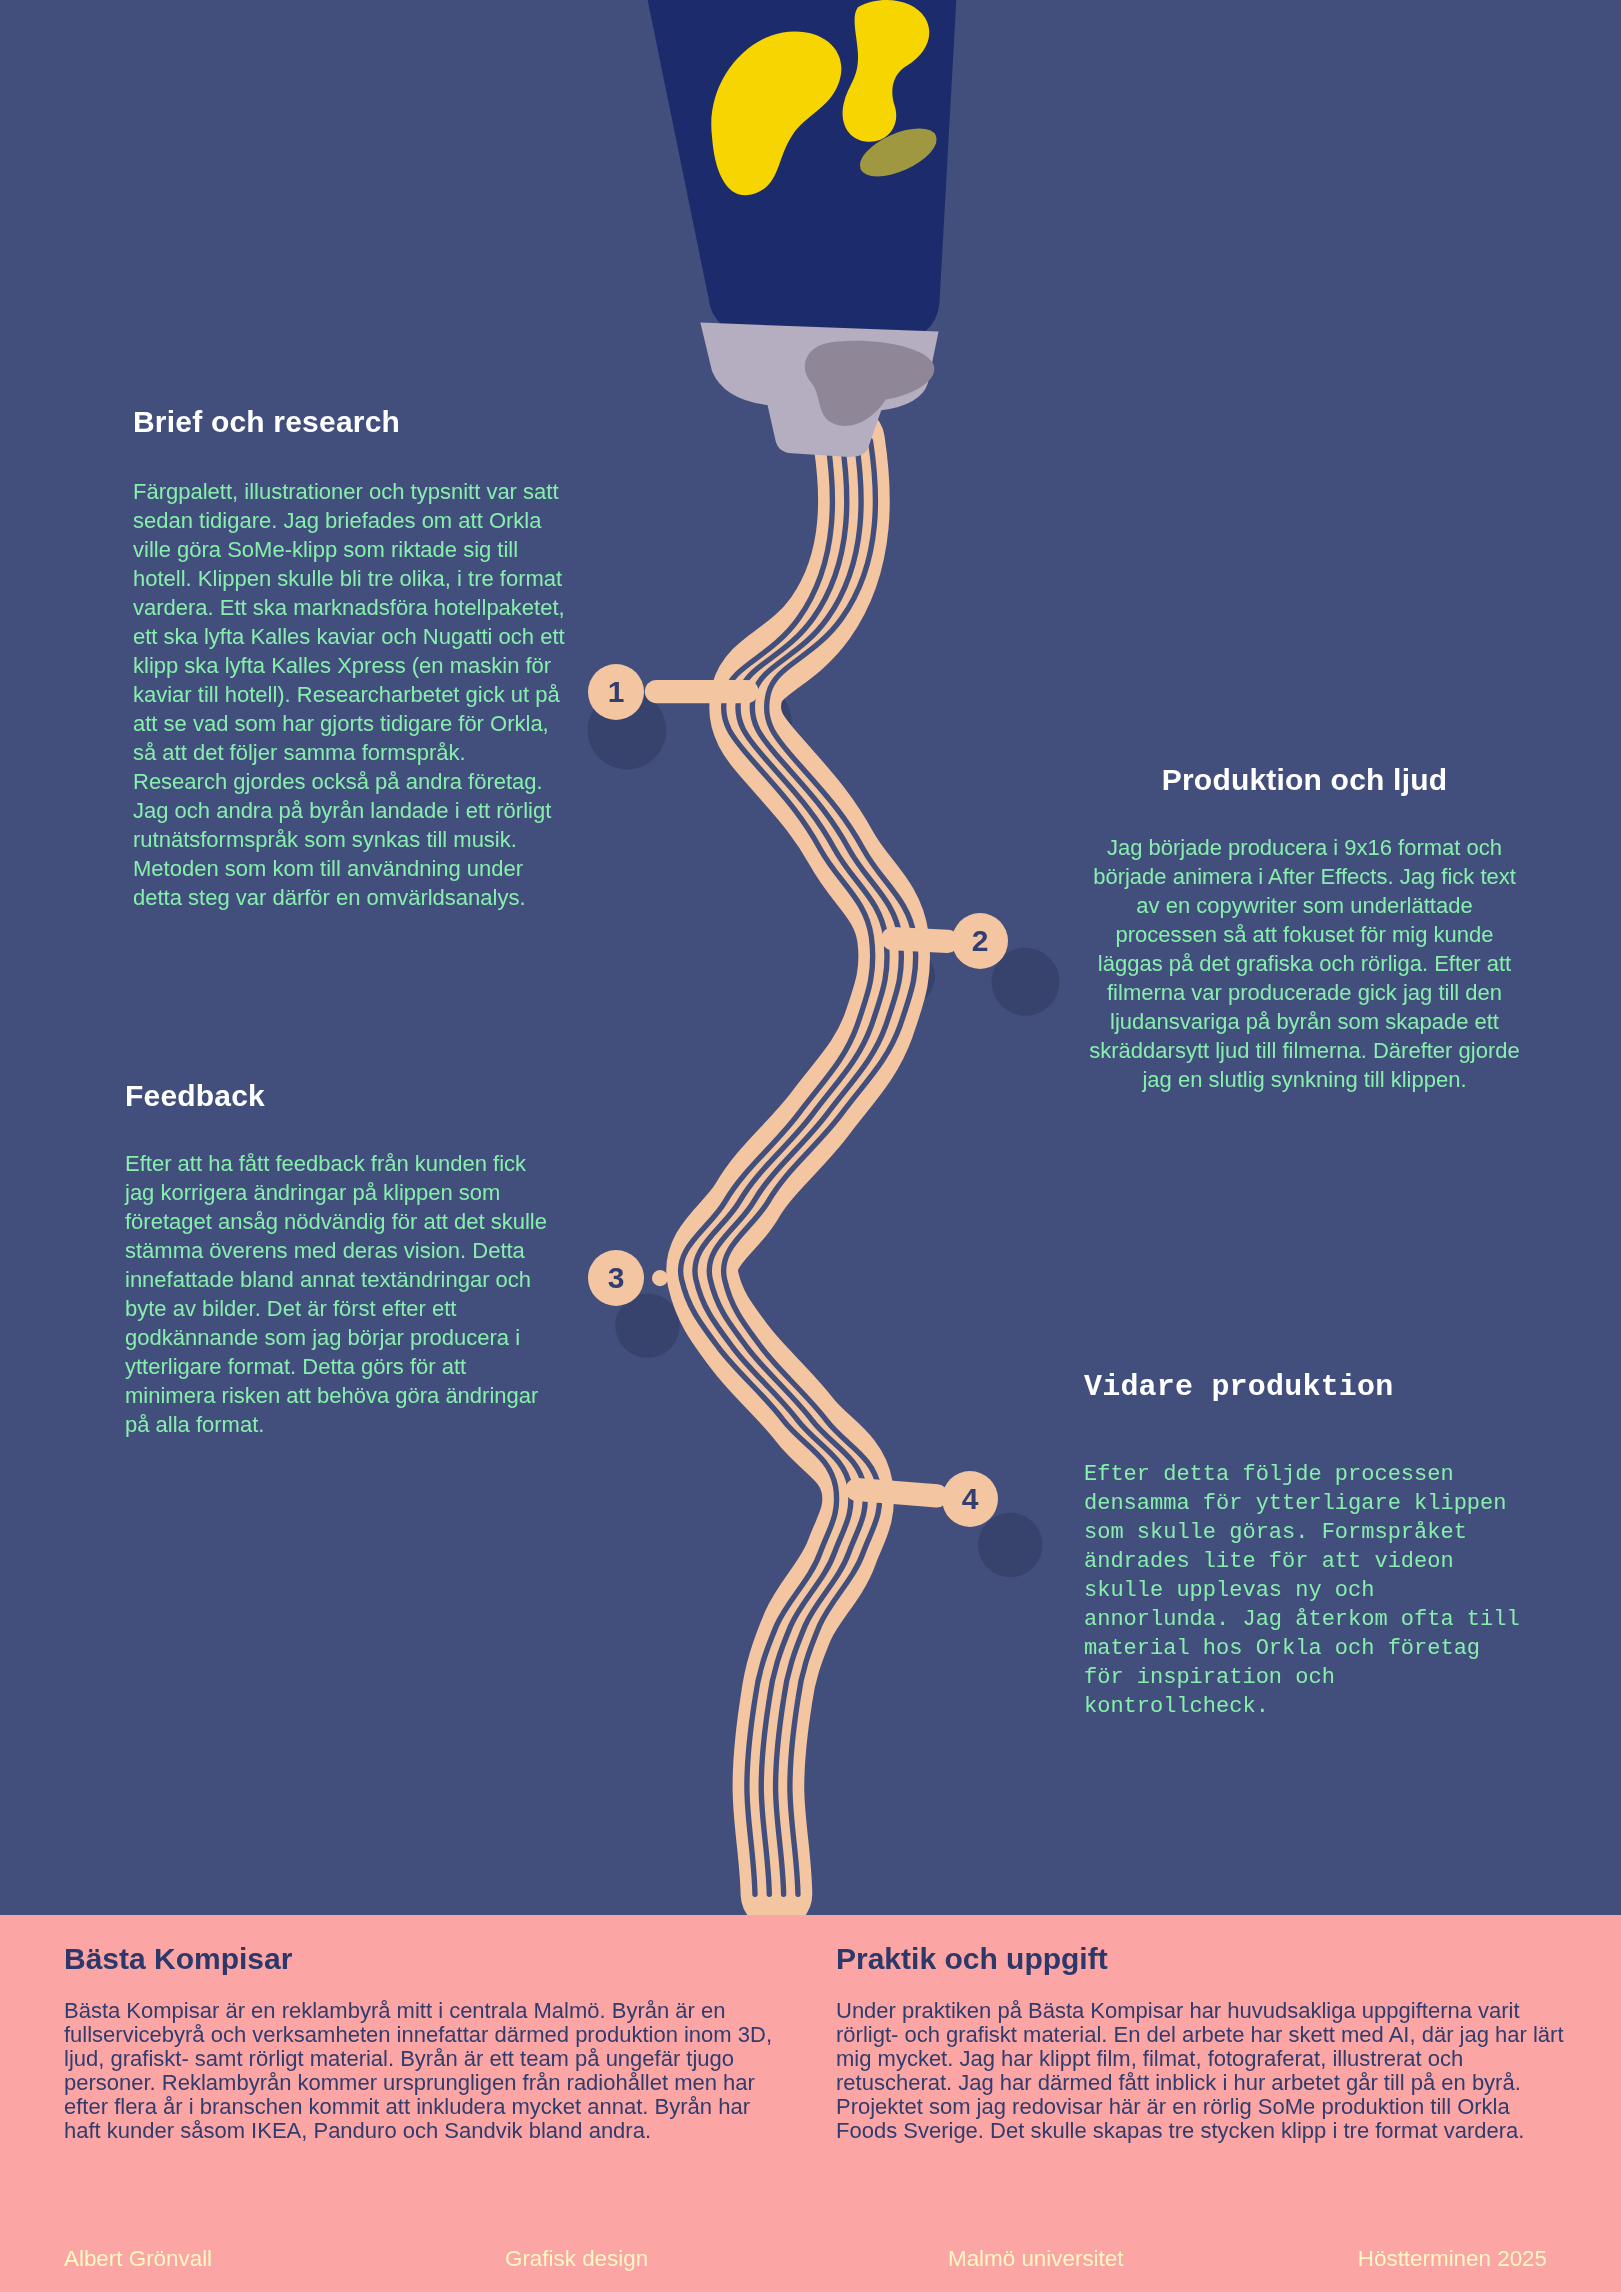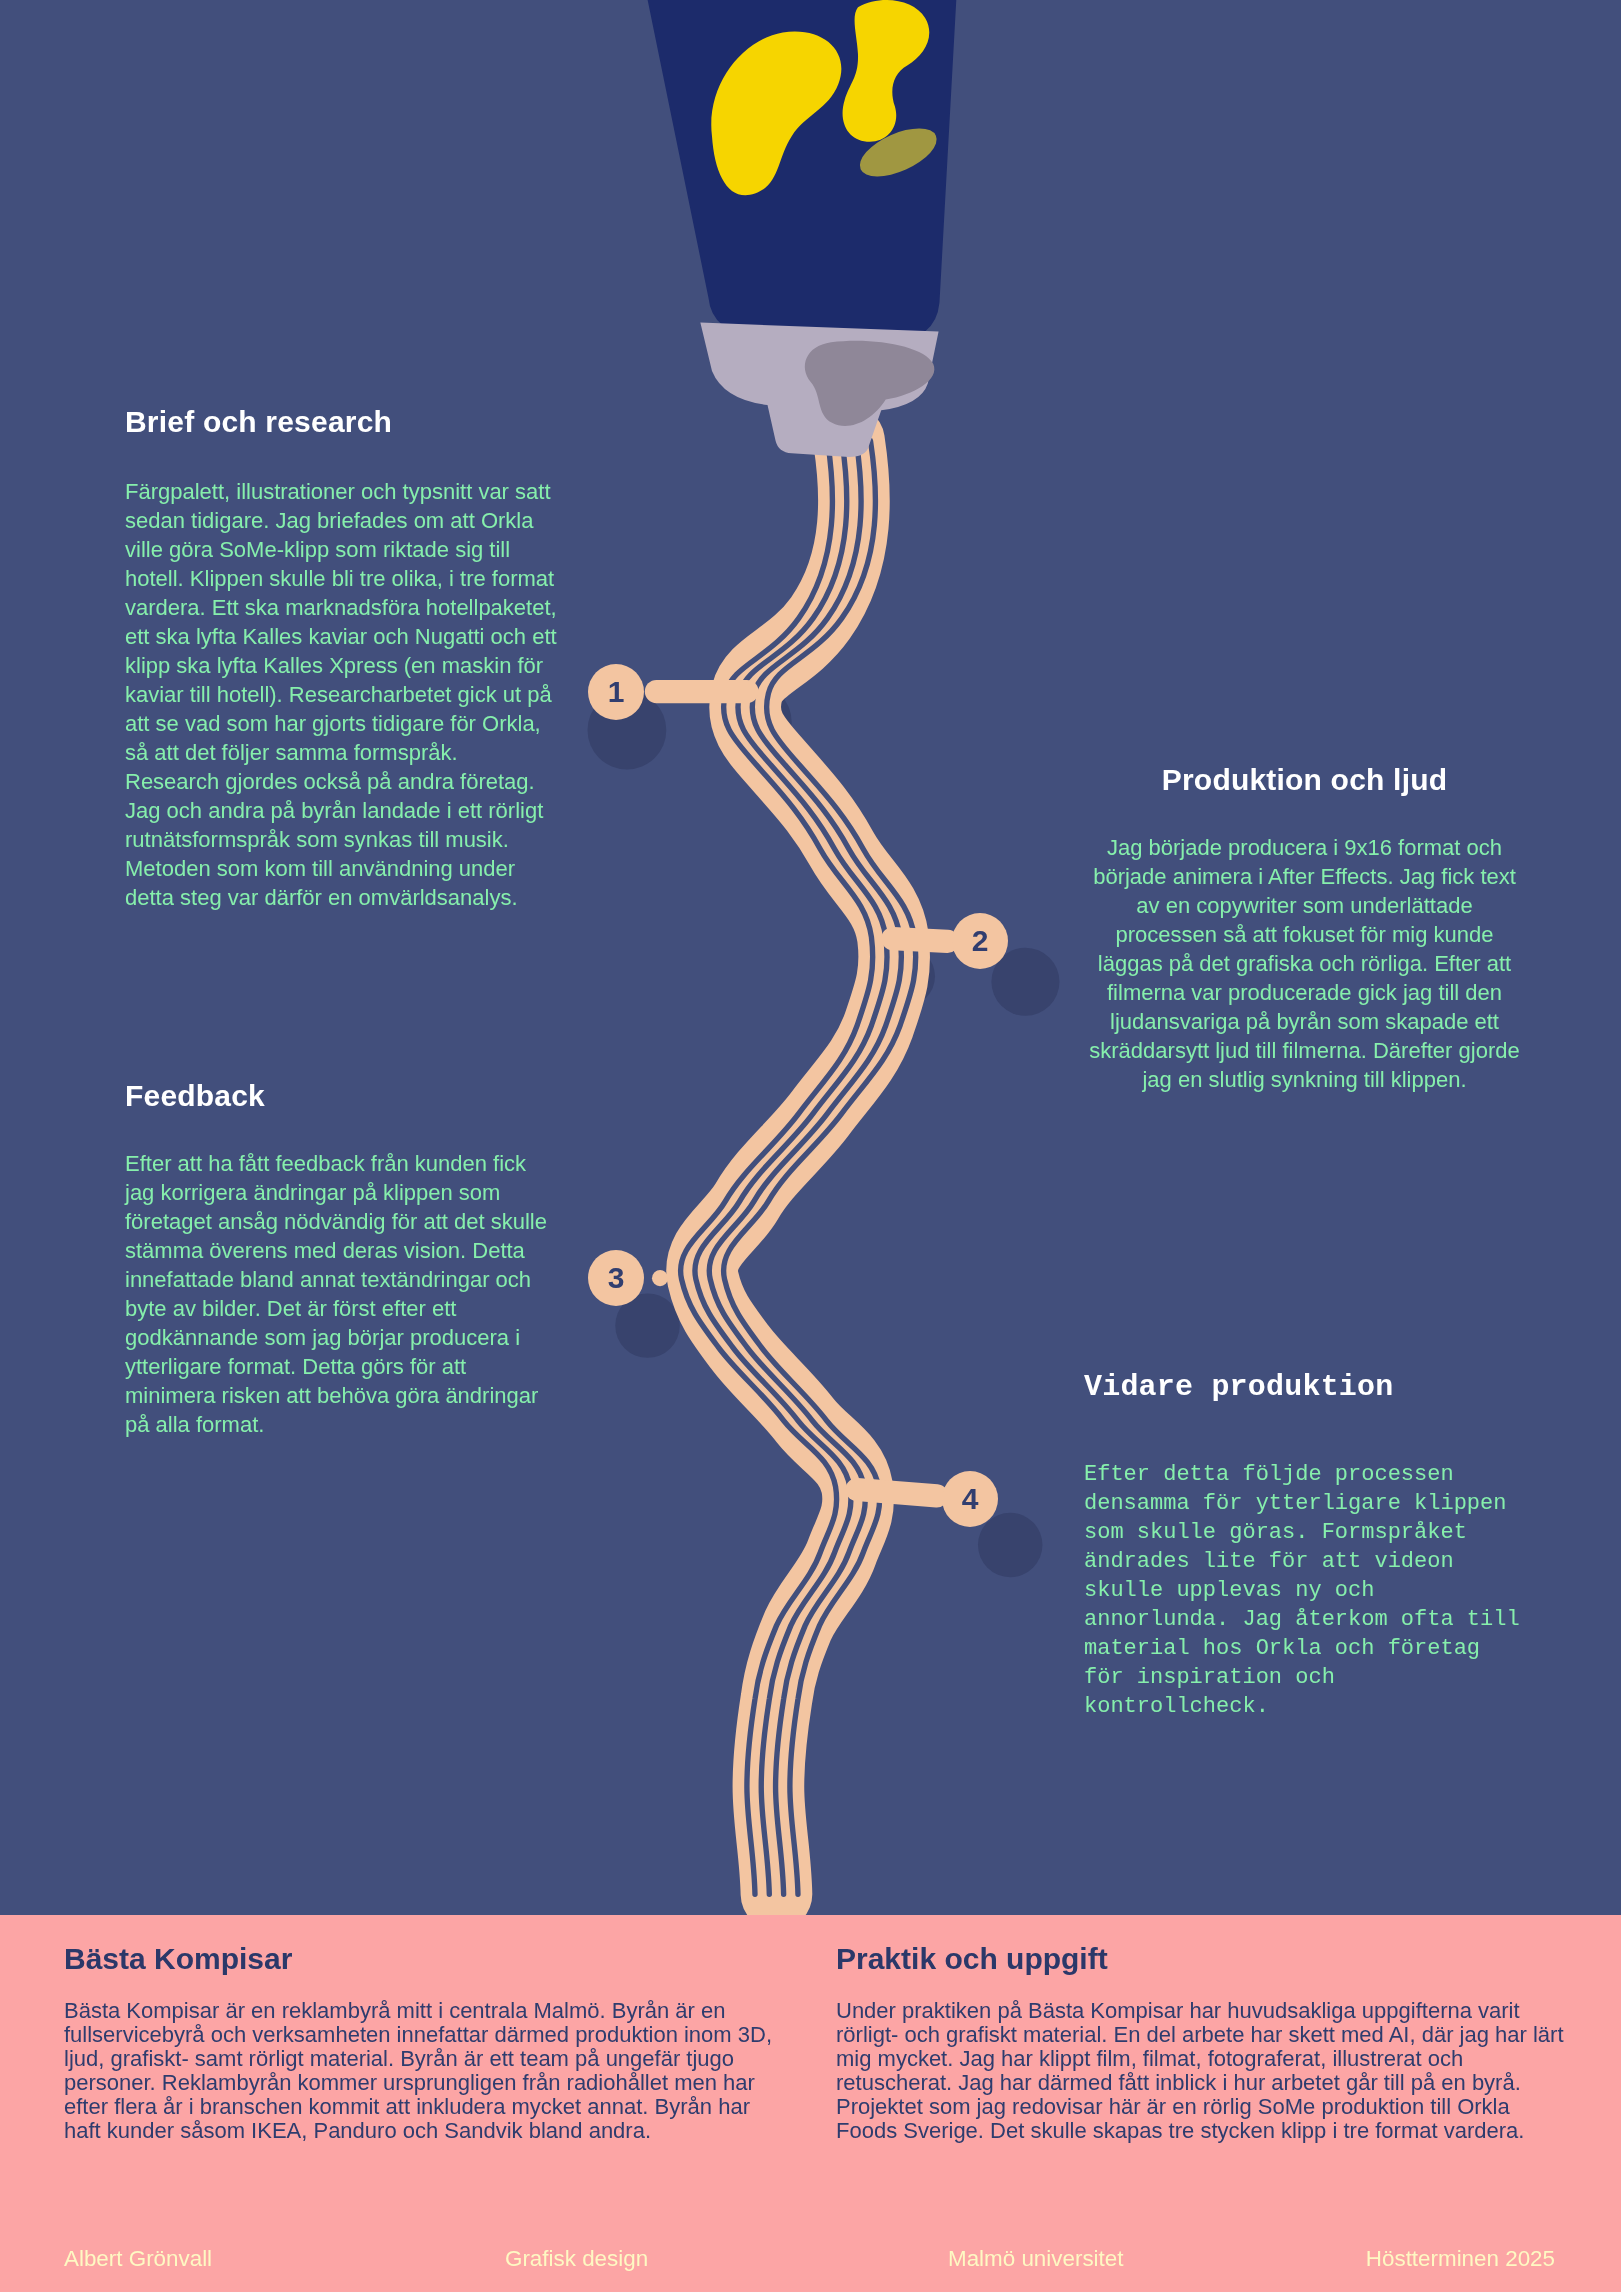--- a/index.html
+++ b/index.html
@@ -96,21 +96,21 @@
     </div>
   <div class="step-circle" style="left:588px;top:1250px;">
       <span>3</span>
     </div>
   <div class="step-circle" style="left:942px;top:1471px;">
       <span>4</span>
     </div>
 
   <div class="text-layer">
 
-    <div class="section" style="left:125px;top:405px;width:432px;">
+    <div class="section" style="left:133px;top:405px;width:432px;">
       <h2 class="heading">Brief och research</h2>
       <p class="body-text" style="margin-top:38px;">Färgpalett, illustrationer och typsnitt var satt sedan tidigare. Jag briefades om att Orkla ville göra SoMe-klipp som riktade sig till hotell. Klippen skulle bli tre olika, i tre format vardera. Ett ska marknadsföra hotellpaketet, ett ska lyfta Kalles kaviar och Nugatti och ett klipp ska lyfta Kalles Xpress (en maskin för kaviar till hotell). Researcharbetet gick ut på att se vad som har gjorts tidigare för Orkla, så att det följer samma formspråk. Research gjordes också på andra företag. Jag och andra på byrån landade i ett rörligt rutnätsformspråk som synkas till musik. Metoden som kom till användning under detta steg var därför en omvärldsanalys.</p>
     </div>
 
     <div class="section" style="left:1084px;top:763px;width:441px;text-align:center;">
       <h2 class="heading">Produktion och ljud</h2>
       <p class="body-text" style="margin-top:36px;">Jag började producera i 9x16 format och började animera i After Effects. Jag fick text av en copywriter som underlättade processen så att fokuset för mig kunde läggas på det grafiska och rörliga. Efter att filmerna var producerade gick jag till den ljudansvariga på byrån som skapade ett skräddarsytt ljud till filmerna. Därefter gjorde jag en slutlig synkning till klippen.</p>
     </div>
 
     <div class="section" style="left:125px;top:1079px;width:432px;">
@@ -131,16 +131,16 @@
     </div>
     <div class="section" style="left:836px;top:27px;width:734px;">
       <h2 class="band-heading">Praktik och uppgift</h2>
       <p class="band-body" style="margin-top:23px;">Under praktiken på Bästa Kompisar har huvudsakliga uppgifterna varit rörligt- och grafiskt material. En del arbete har skett med AI, där jag har lärt mig mycket. Jag har klippt film, filmat, fotograferat, illustrerat och retuscherat. Jag har därmed fått inblick i hur arbetet går till på en byrå. Projektet som jag redovisar här är en rörlig SoMe produktion till Orkla Foods Sverige. Det skulle skapas tre stycken klipp i tre format vardera.</p>
     </div>
   </div>
 
   <span class="footer-item" style="left:64px;">Albert Grönvall</span>
   <span class="footer-item" style="left:505px;">Grafisk design</span>
   <span class="footer-item" style="left:948px;">Malmö universitet</span>
-  <span class="footer-item" style="right:66px;text-align:right;">Höstterminen 2025</span>
+  <span class="footer-item" style="right:74px;text-align:right;">Höstterminen 2025</span>
 
 </div>
 
 
 </body></html>

